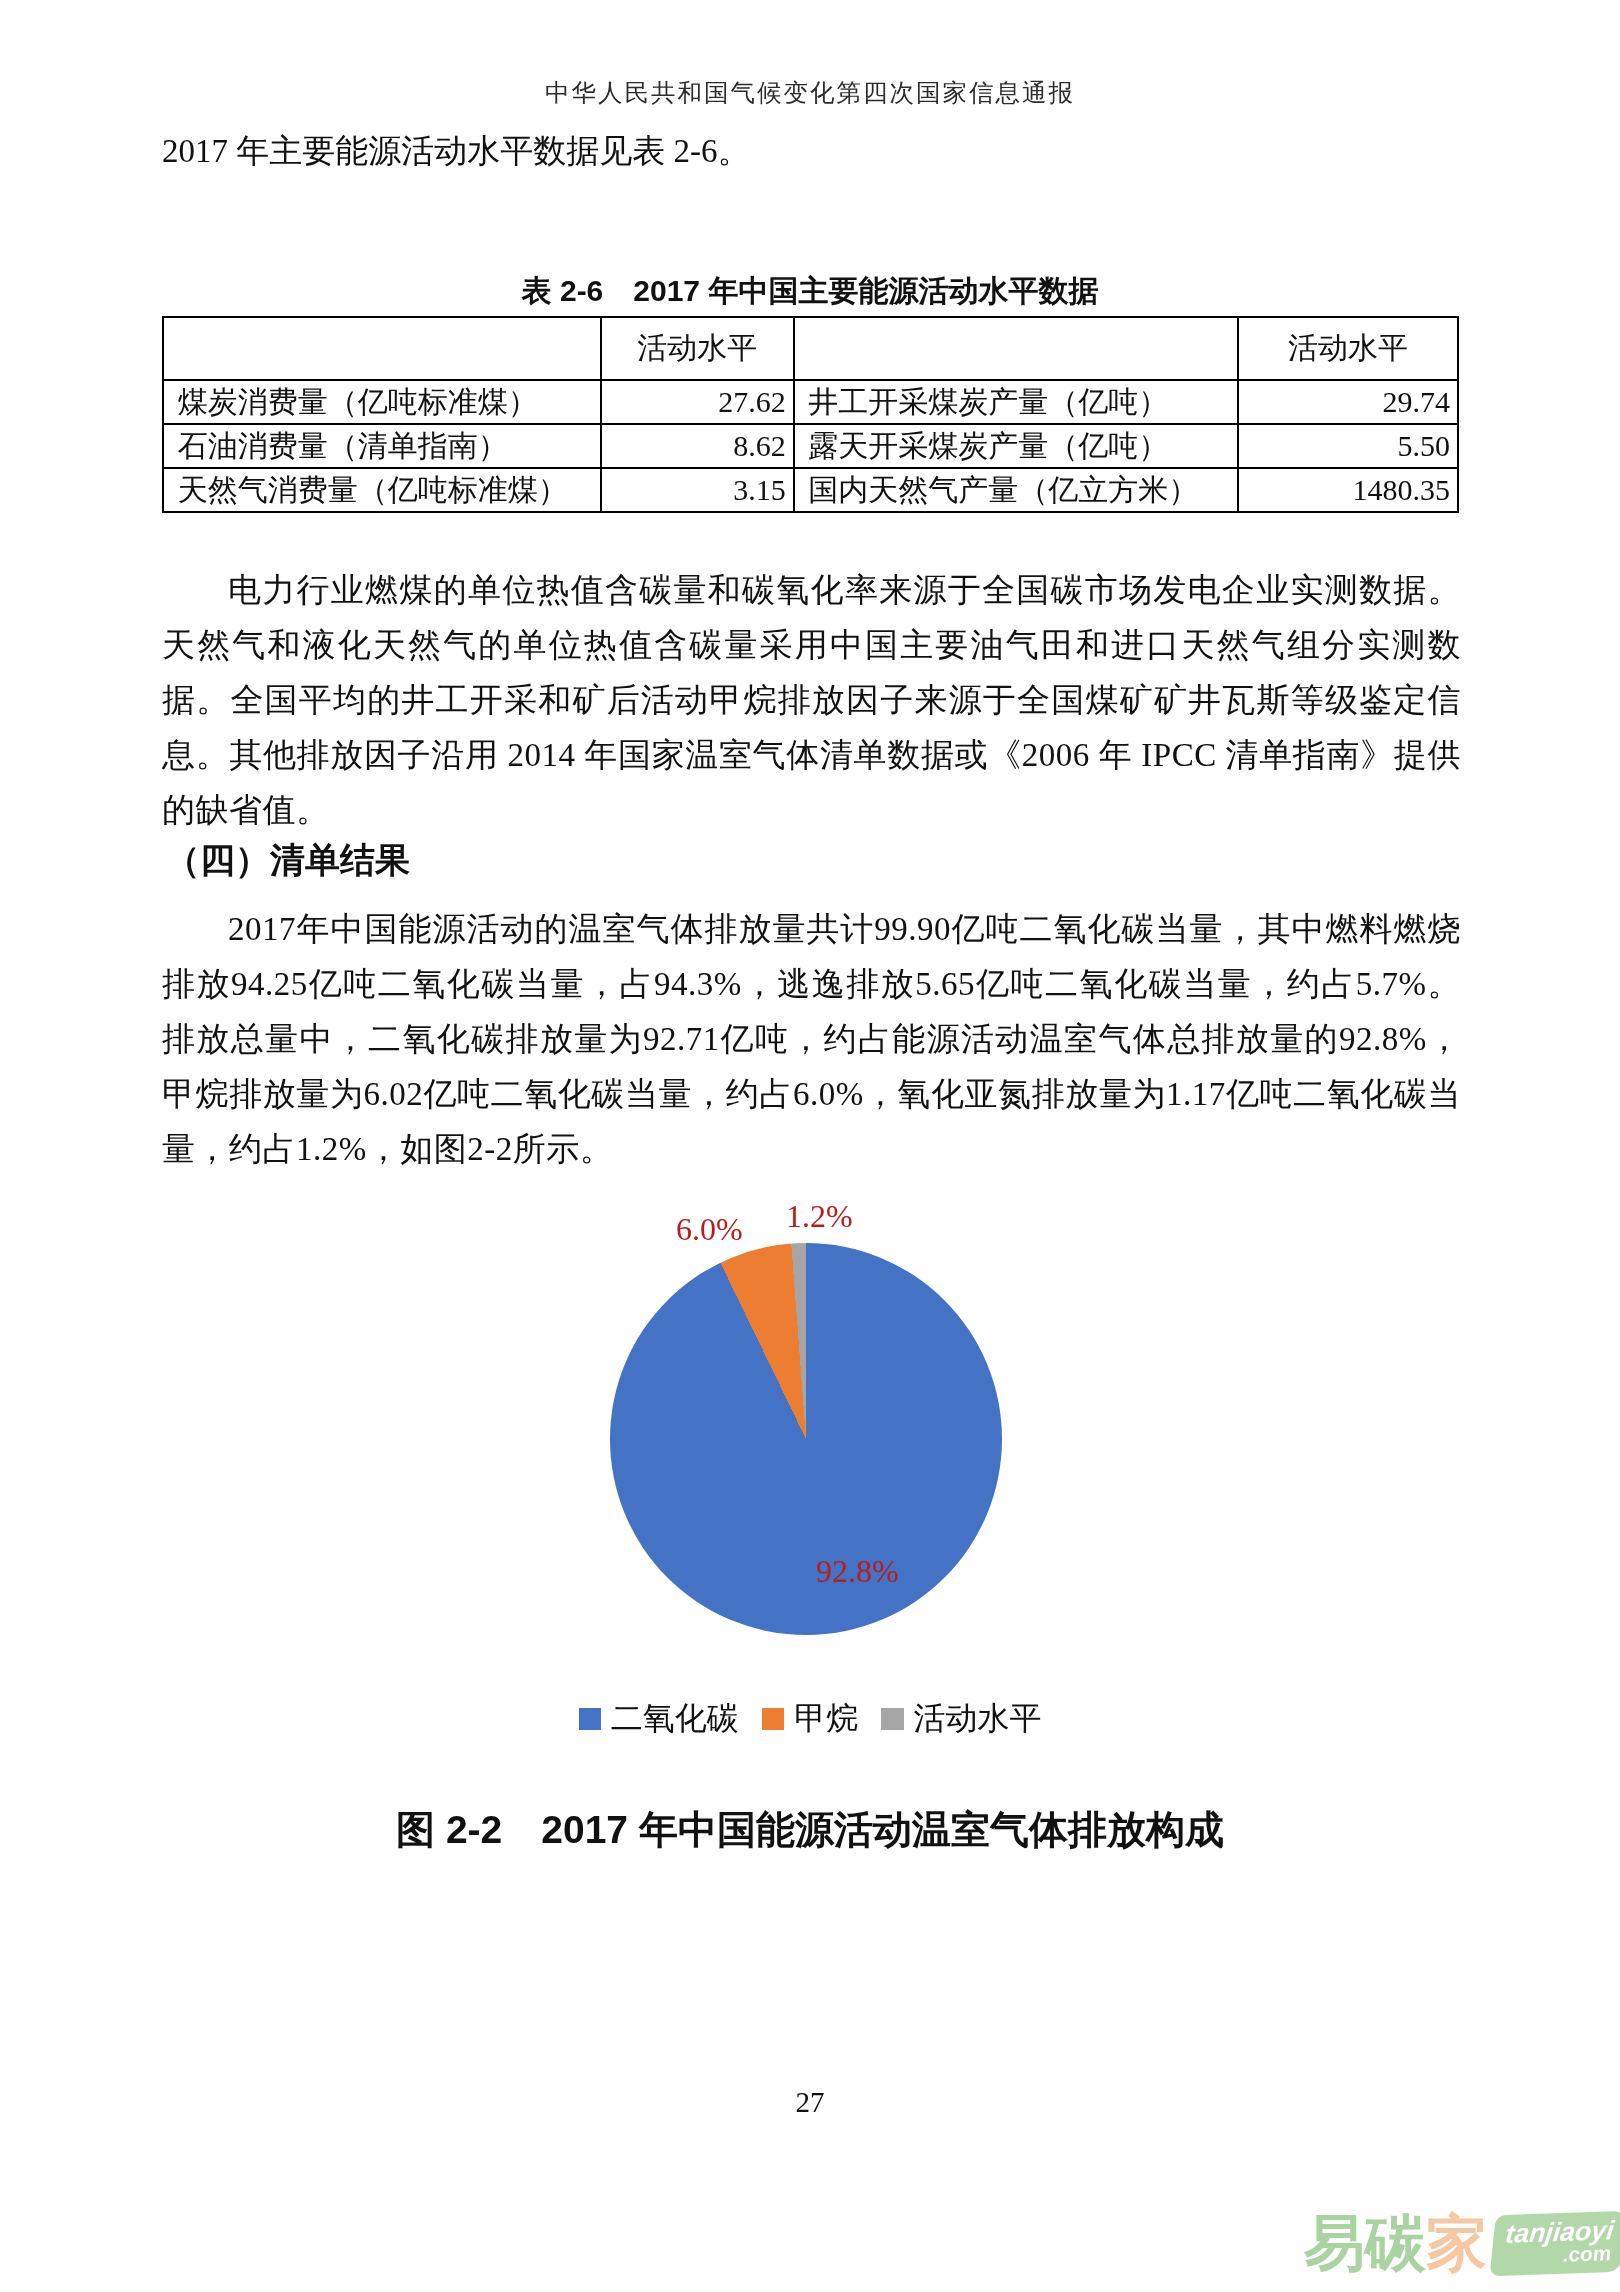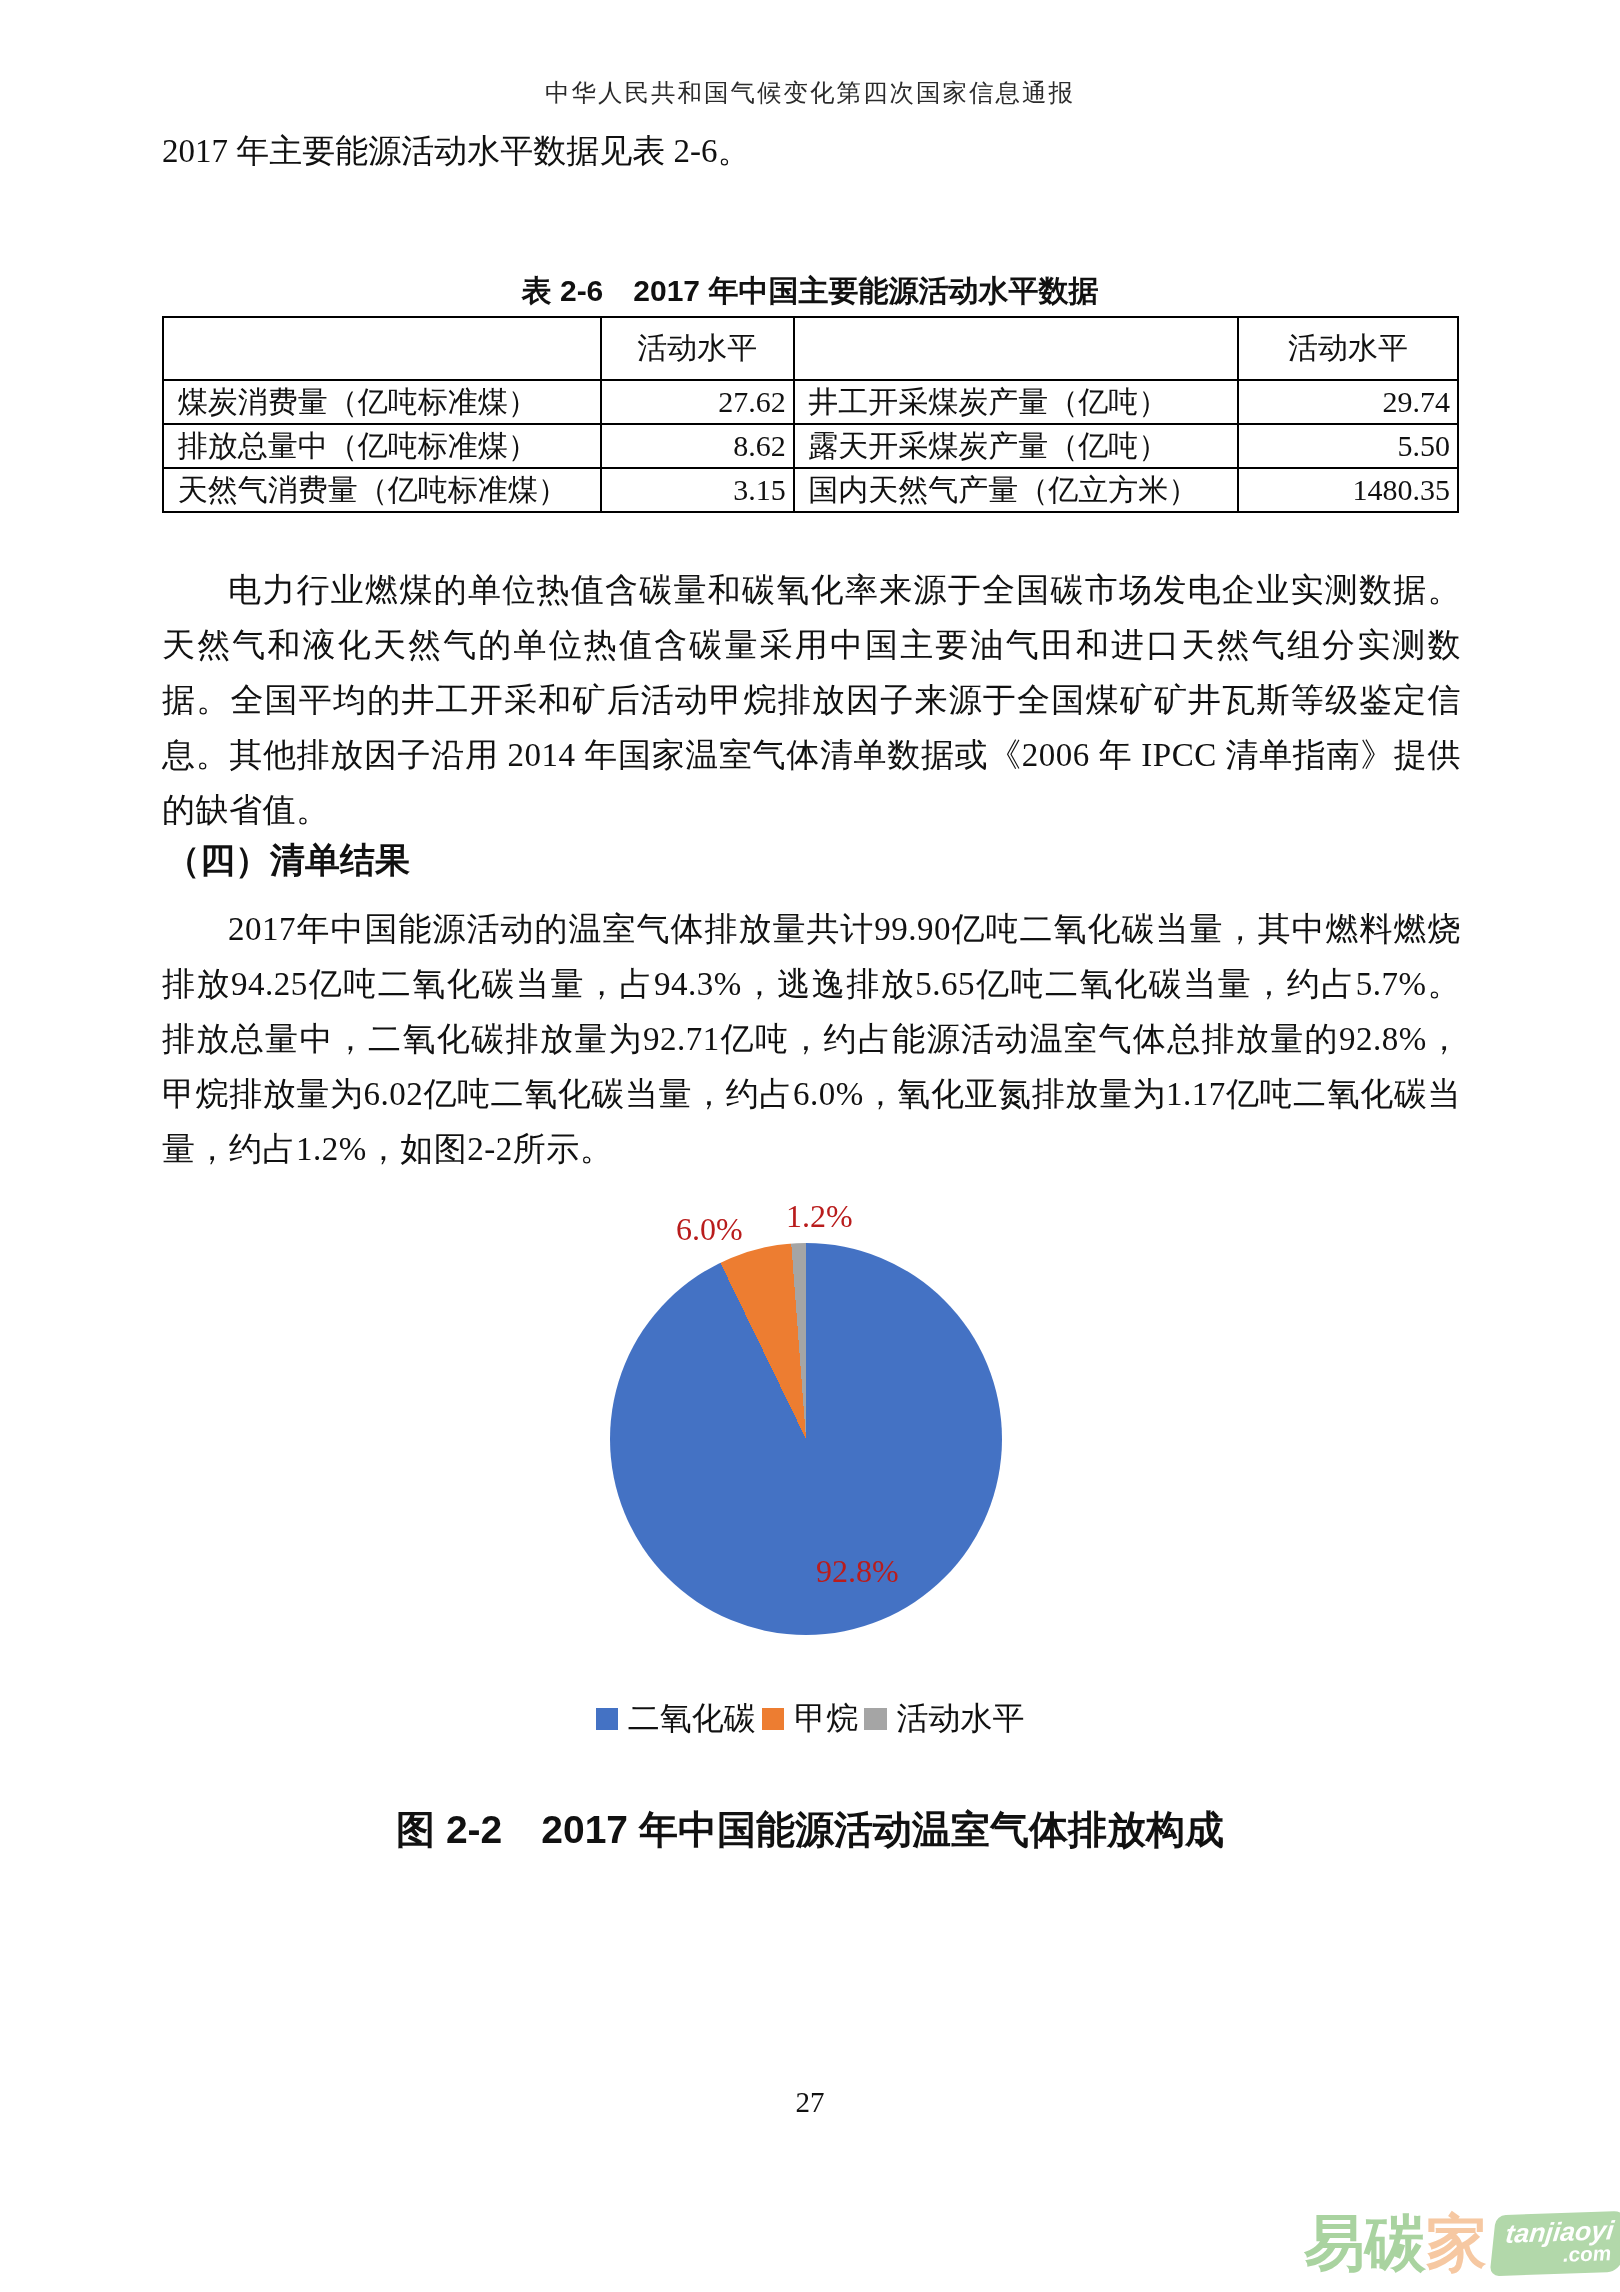--- a/index.html
+++ b/index.html
@@ -81,21 +81,21 @@
     
   }
   .pie-label { position: absolute; font-size: 32px; color: #b91c1c; }
   .pie-label-main { left: 816px; top: 377px; }
   .pie-label-ch4  { left: 676px; top: 35px; }
   .pie-label-n2o  { left: 786px; top: 21.6px; }
   .legend {
     position: absolute;
     top: 521px; left: 0; width: 100%;
     display: flex; justify-content: center; align-items: center;
-    gap: 6px;
+    gap: 23px;
     font-size: 32px;
   }
   .legend-item { display: flex; align-items: center; gap: 9.8px; }
   .swatch { width: 22.5px; height: 22.5px; display: inline-block; }
   .figure-caption {
     position: absolute;
     top: 627px; left: 0; width: 100%;
     text-align: center;
     font-family: "Liberation Sans", "DejaVu Sans", sans-serif;
     font-weight: bold;
@@ -155,21 +155,21 @@
       <td class="lbl"></td>
       <td>活动水平</td>
     </tr>
     <tr>
       <td class="lbl">煤炭消费量（亿吨标准煤）</td>
       <td class="val">27.62</td>
       <td class="lbl">井工开采煤炭产量（亿吨）</td>
       <td class="val">29.74</td>
     </tr>
     <tr>
-      <td class="lbl">排放总量中（亿吨标准煤）</td>
+      <td class="lbl">石油消费量（清单指南）</td>
       <td class="val">8.62</td>
       <td class="lbl">露天开采煤炭产量（亿吨）</td>
       <td class="val">5.50</td>
     </tr>
     <tr>
       <td class="lbl">天然气消费量（亿吨标准煤）</td>
       <td class="val">3.15</td>
       <td class="lbl">国内天然气产量（亿立方米）</td>
       <td class="val">1480.35</td>
     </tr>

